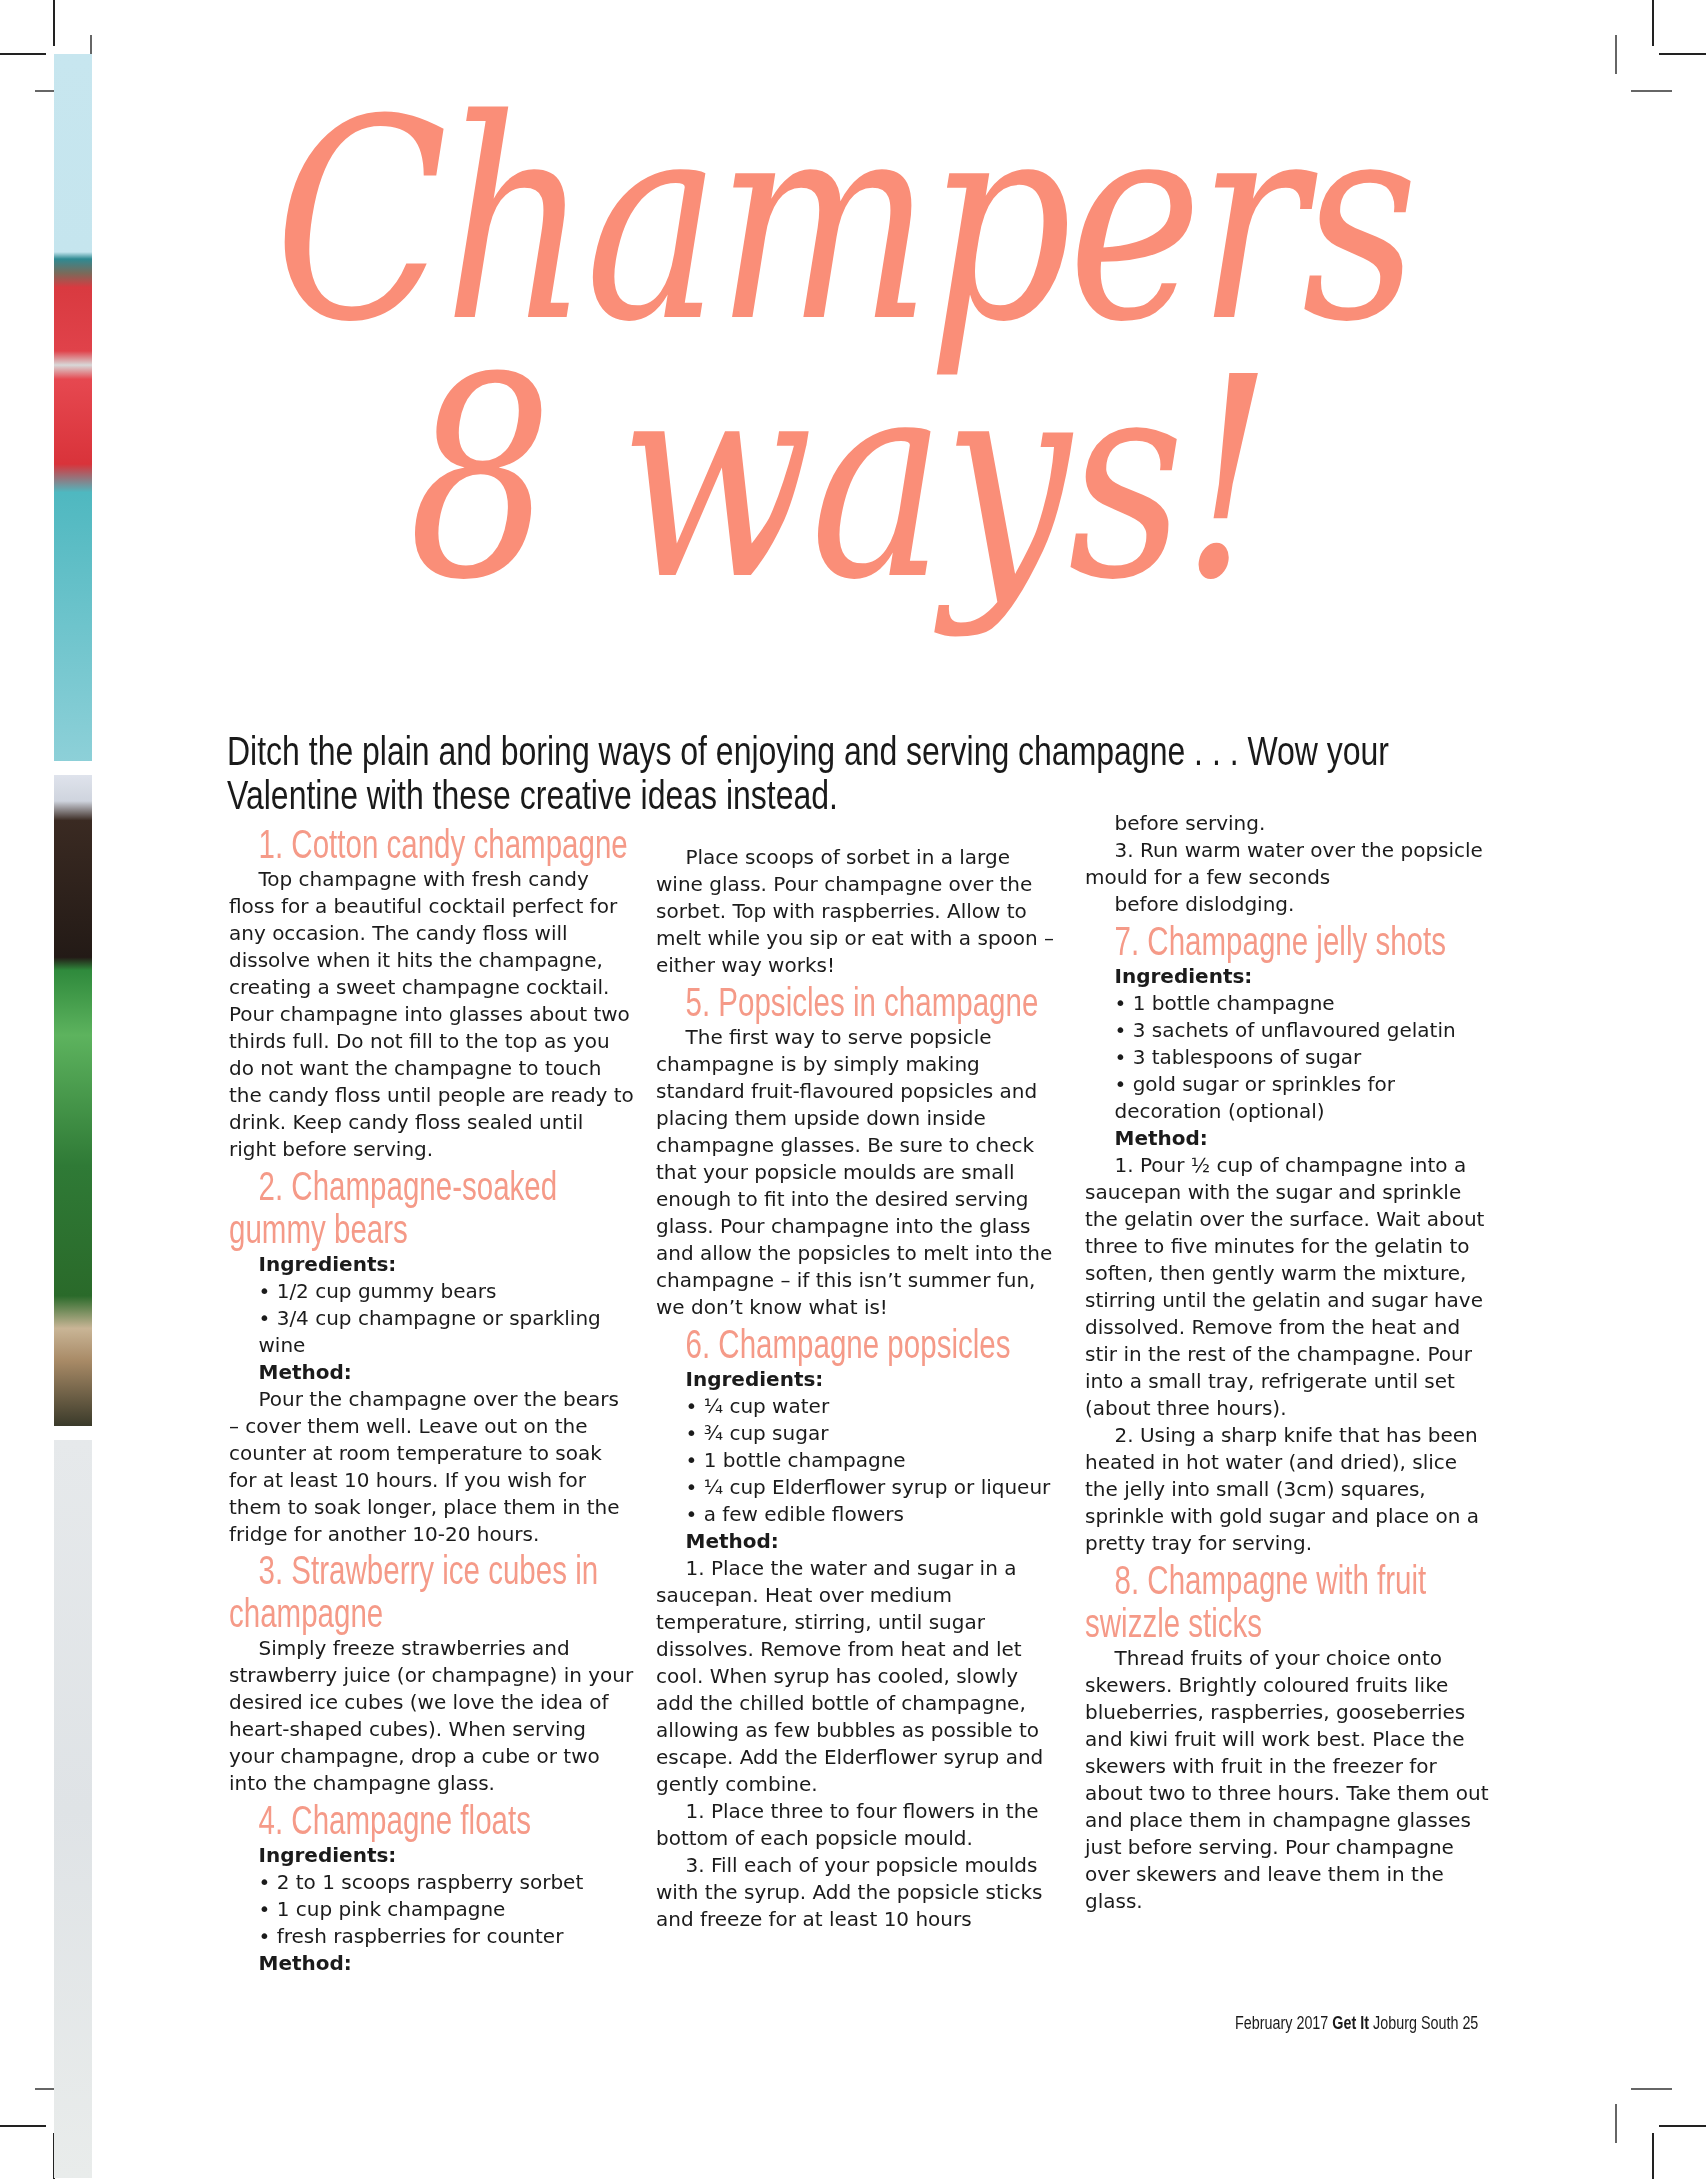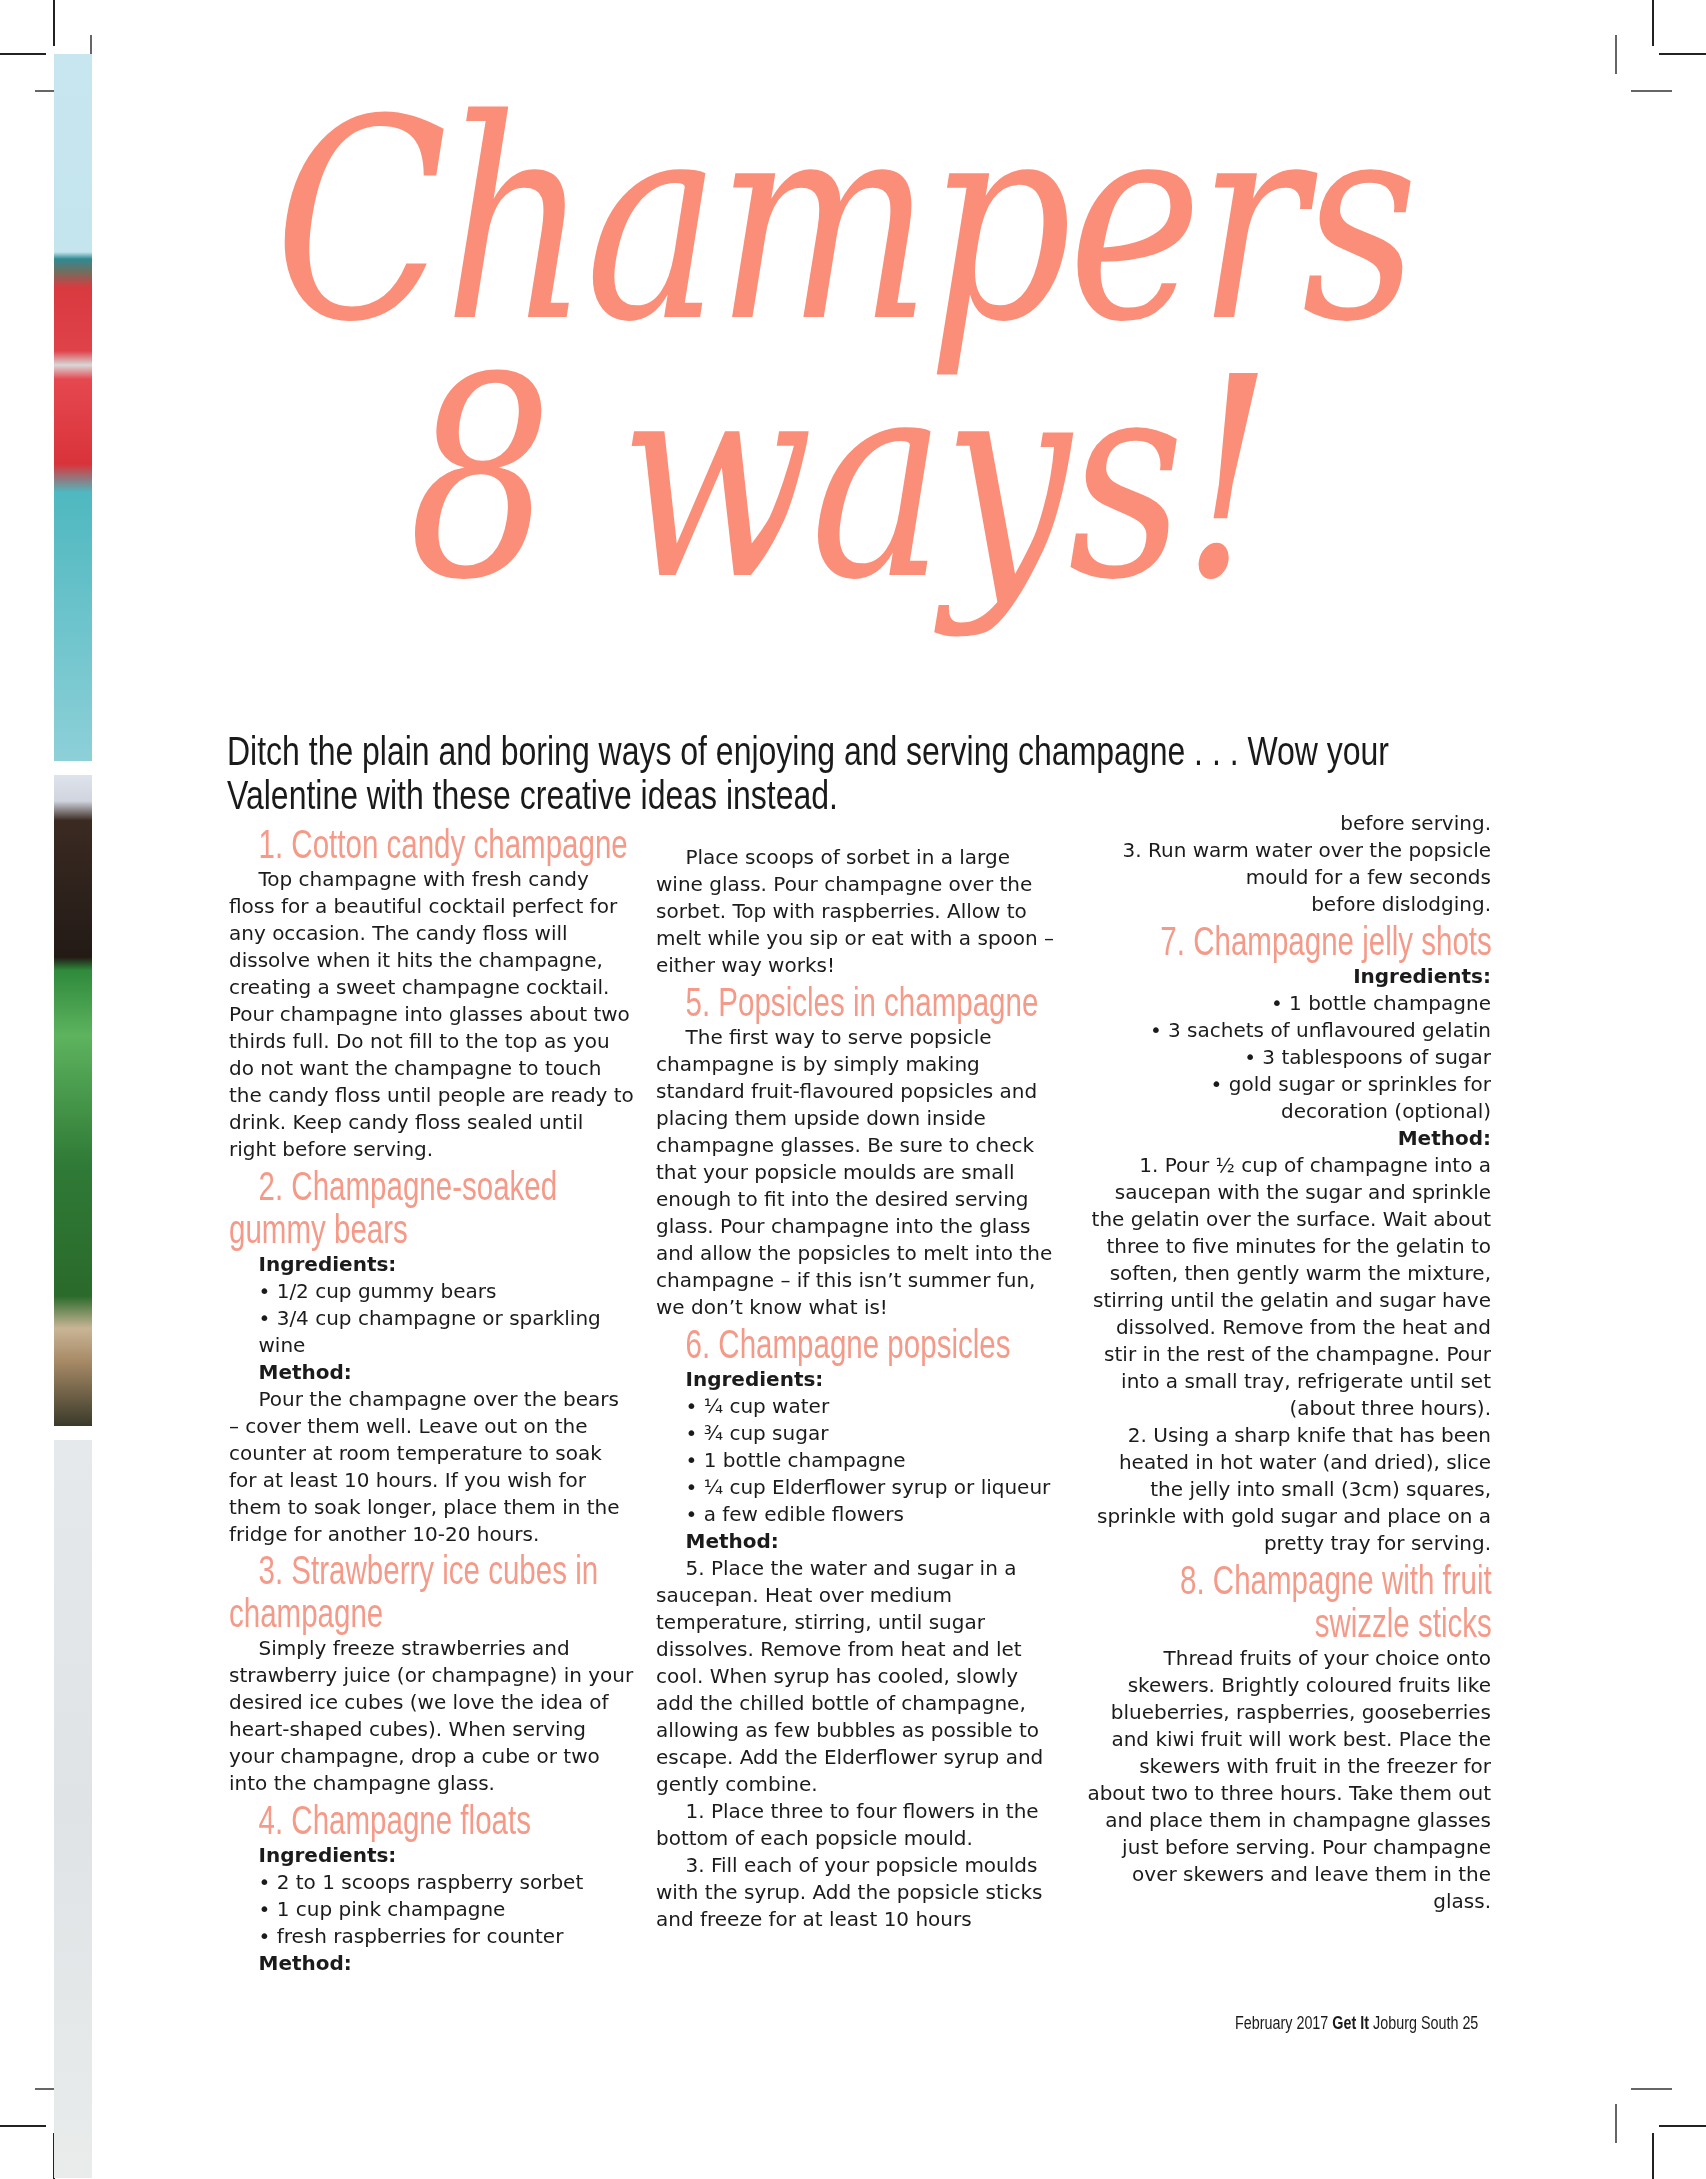--- a/index.html
+++ b/index.html
@@ -15,21 +15,21 @@
 
   .title { position: absolute; left: 0; width: 1706px; text-align: center; font-family: "DejaVu Serif", serif; font-style: italic; color: #fa8e78; line-height: 1; margin: 0; font-weight: normal; }
   .title.l1 { top: 83px; font-size: 277px; letter-spacing: -5.5px; transform: scaleX(0.82); left: -9.2px; }
   .title.l2 { top: 341px; font-size: 277px; letter-spacing: -3.7px; transform: scaleX(0.82); left: -14px; }
 
   .deck { position: absolute; left: 227px; top: 729px; width: 1200px; font-family: "Liberation Sans", sans-serif; font-size: 41px; line-height: 44px; color: #1a1a1a; transform: scaleX(0.78); transform-origin: left top; width: 1532px; }
 
   .col { position: absolute; top: 812px; font-family: "DejaVu Sans", sans-serif; font-size: 20px; line-height: 27px; color: #1b1b1b; }
   .col1 { left: 229px; width: 406px; top: 821px; }
   .col2 { left: 656px; width: 406px; top: 844px; }
-  .col3 { left: 1085px; width: 406px; top: 810px; text-align: right; }
+  .col3 { left: 1085px; width: 406px; top: 810px; }
 
   .col p { margin: 0; }
   .ind { text-indent: 29.5px; }
   .pad { padding-left: 29.5px; }
   .h { font-family: "Liberation Sans", sans-serif; color: #f59a88; font-size: 41px; line-height: 43px; margin: 1.8px 0 0 0; transform: scaleX(0.72); transform-origin: left top; width: 565px; font-weight: normal; }
   .h .num { padding-left: 41px; }
   .lbl { font-weight: bold; padding-left: 29.5px; }
   .bul { padding-left: 29.5px; }
 
   .footer { position: absolute; left: 1235px; top: 2013px; font-family: "Liberation Sans", sans-serif; font-size: 17.5px; color: #1a1a1a; transform: scaleX(0.82); transform-origin: left top; white-space: nowrap; }
@@ -93,21 +93,21 @@
   <p class="ind">The first way to serve popsicle champagne is by simply making standard fruit-flavoured popsicles and placing them upside down inside champagne glasses. Be sure to check that your popsicle moulds are small enough to fit into the desired serving glass. Pour champagne into the glass and allow the popsicles to melt into the champagne – if this isn’t summer fun, we don’t know what is!</p>
 
   <div class="h"><span class="num">6. Champagne popsicles</span></div>
   <p class="lbl">Ingredients:</p>
   <p class="bul">• ¼ cup water</p>
   <p class="bul">• ¾ cup sugar</p>
   <p class="bul">• 1 bottle champagne</p>
   <p class="bul">• ¼ cup Elderflower syrup or liqueur</p>
   <p class="bul">• a few edible flowers</p>
   <p class="lbl">Method:</p>
-  <p class="ind">5. Place the water and sugar in a saucepan. Heat over medium temperature, stirring, until sugar dissolves. Remove from heat and let cool. When syrup has cooled, slowly add the chilled bottle of champagne, allowing as few bubbles as possible to escape. Add the Elderflower syrup and gently combine.</p>
+  <p class="ind">1. Place the water and sugar in a saucepan. Heat over medium temperature, stirring, until sugar dissolves. Remove from heat and let cool. When syrup has cooled, slowly add the chilled bottle of champagne, allowing as few bubbles as possible to escape. Add the Elderflower syrup and gently combine.</p>
   <p class="ind">1. Place three to four flowers in the bottom of each popsicle mould.</p>
   <p class="ind">3. Fill each of your popsicle moulds with the syrup. Add the popsicle sticks and freeze for at least 10 hours</p>
 </div>
 
 <div class="col col3">
   <p class="pad">before serving.</p>
   <p class="ind">3. Run warm water over the popsicle mould for a few seconds</p>
   <p class="pad">before dislodging.</p>
 
   <div class="h"><span class="num">7. Champagne jelly shots</span></div>

